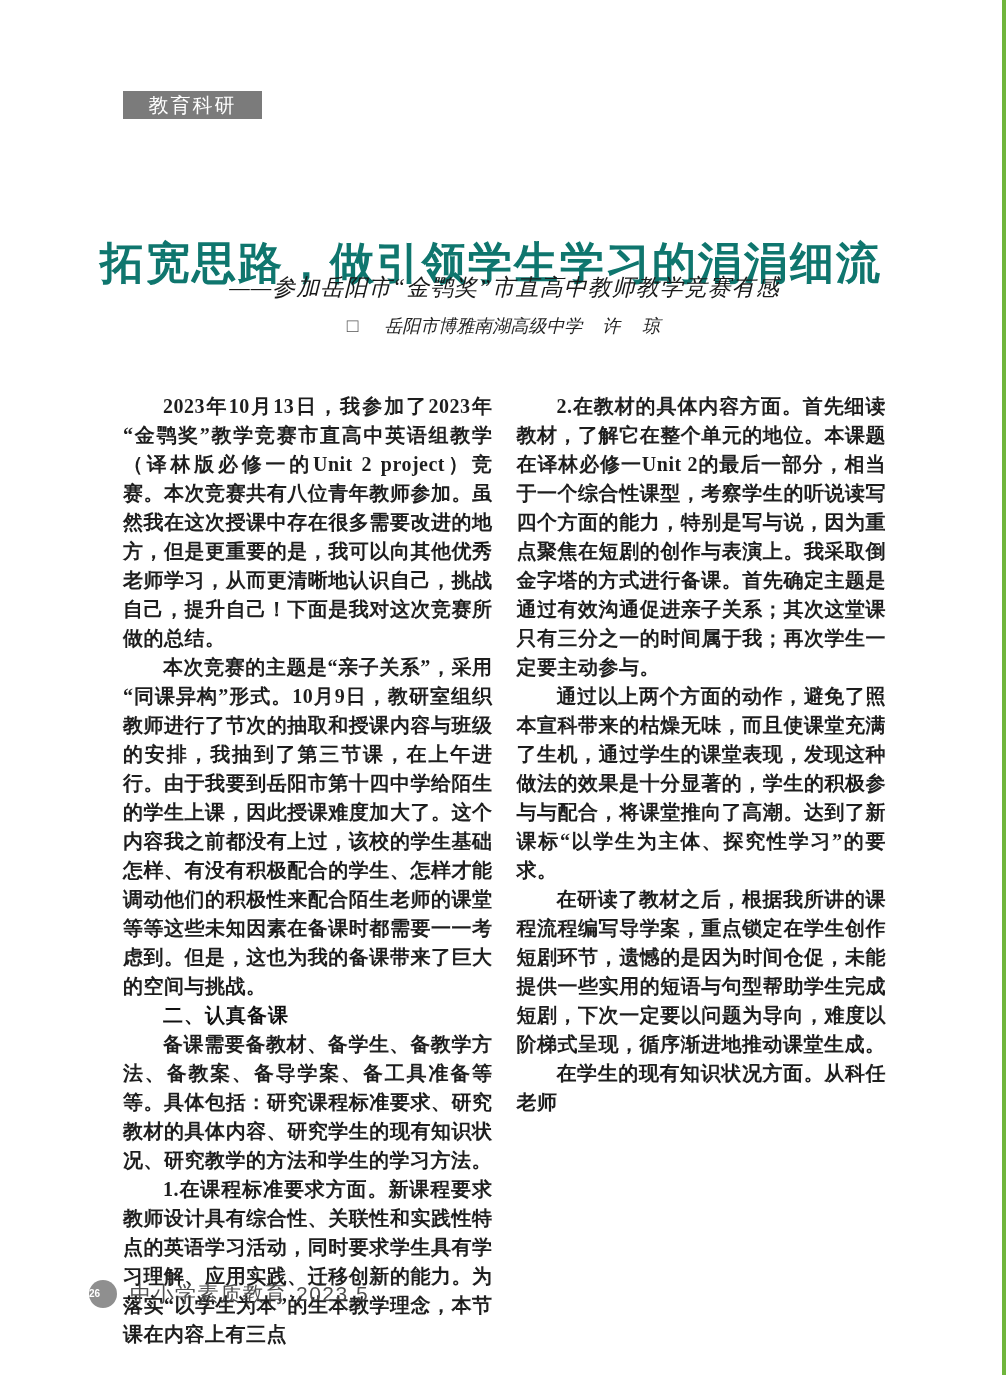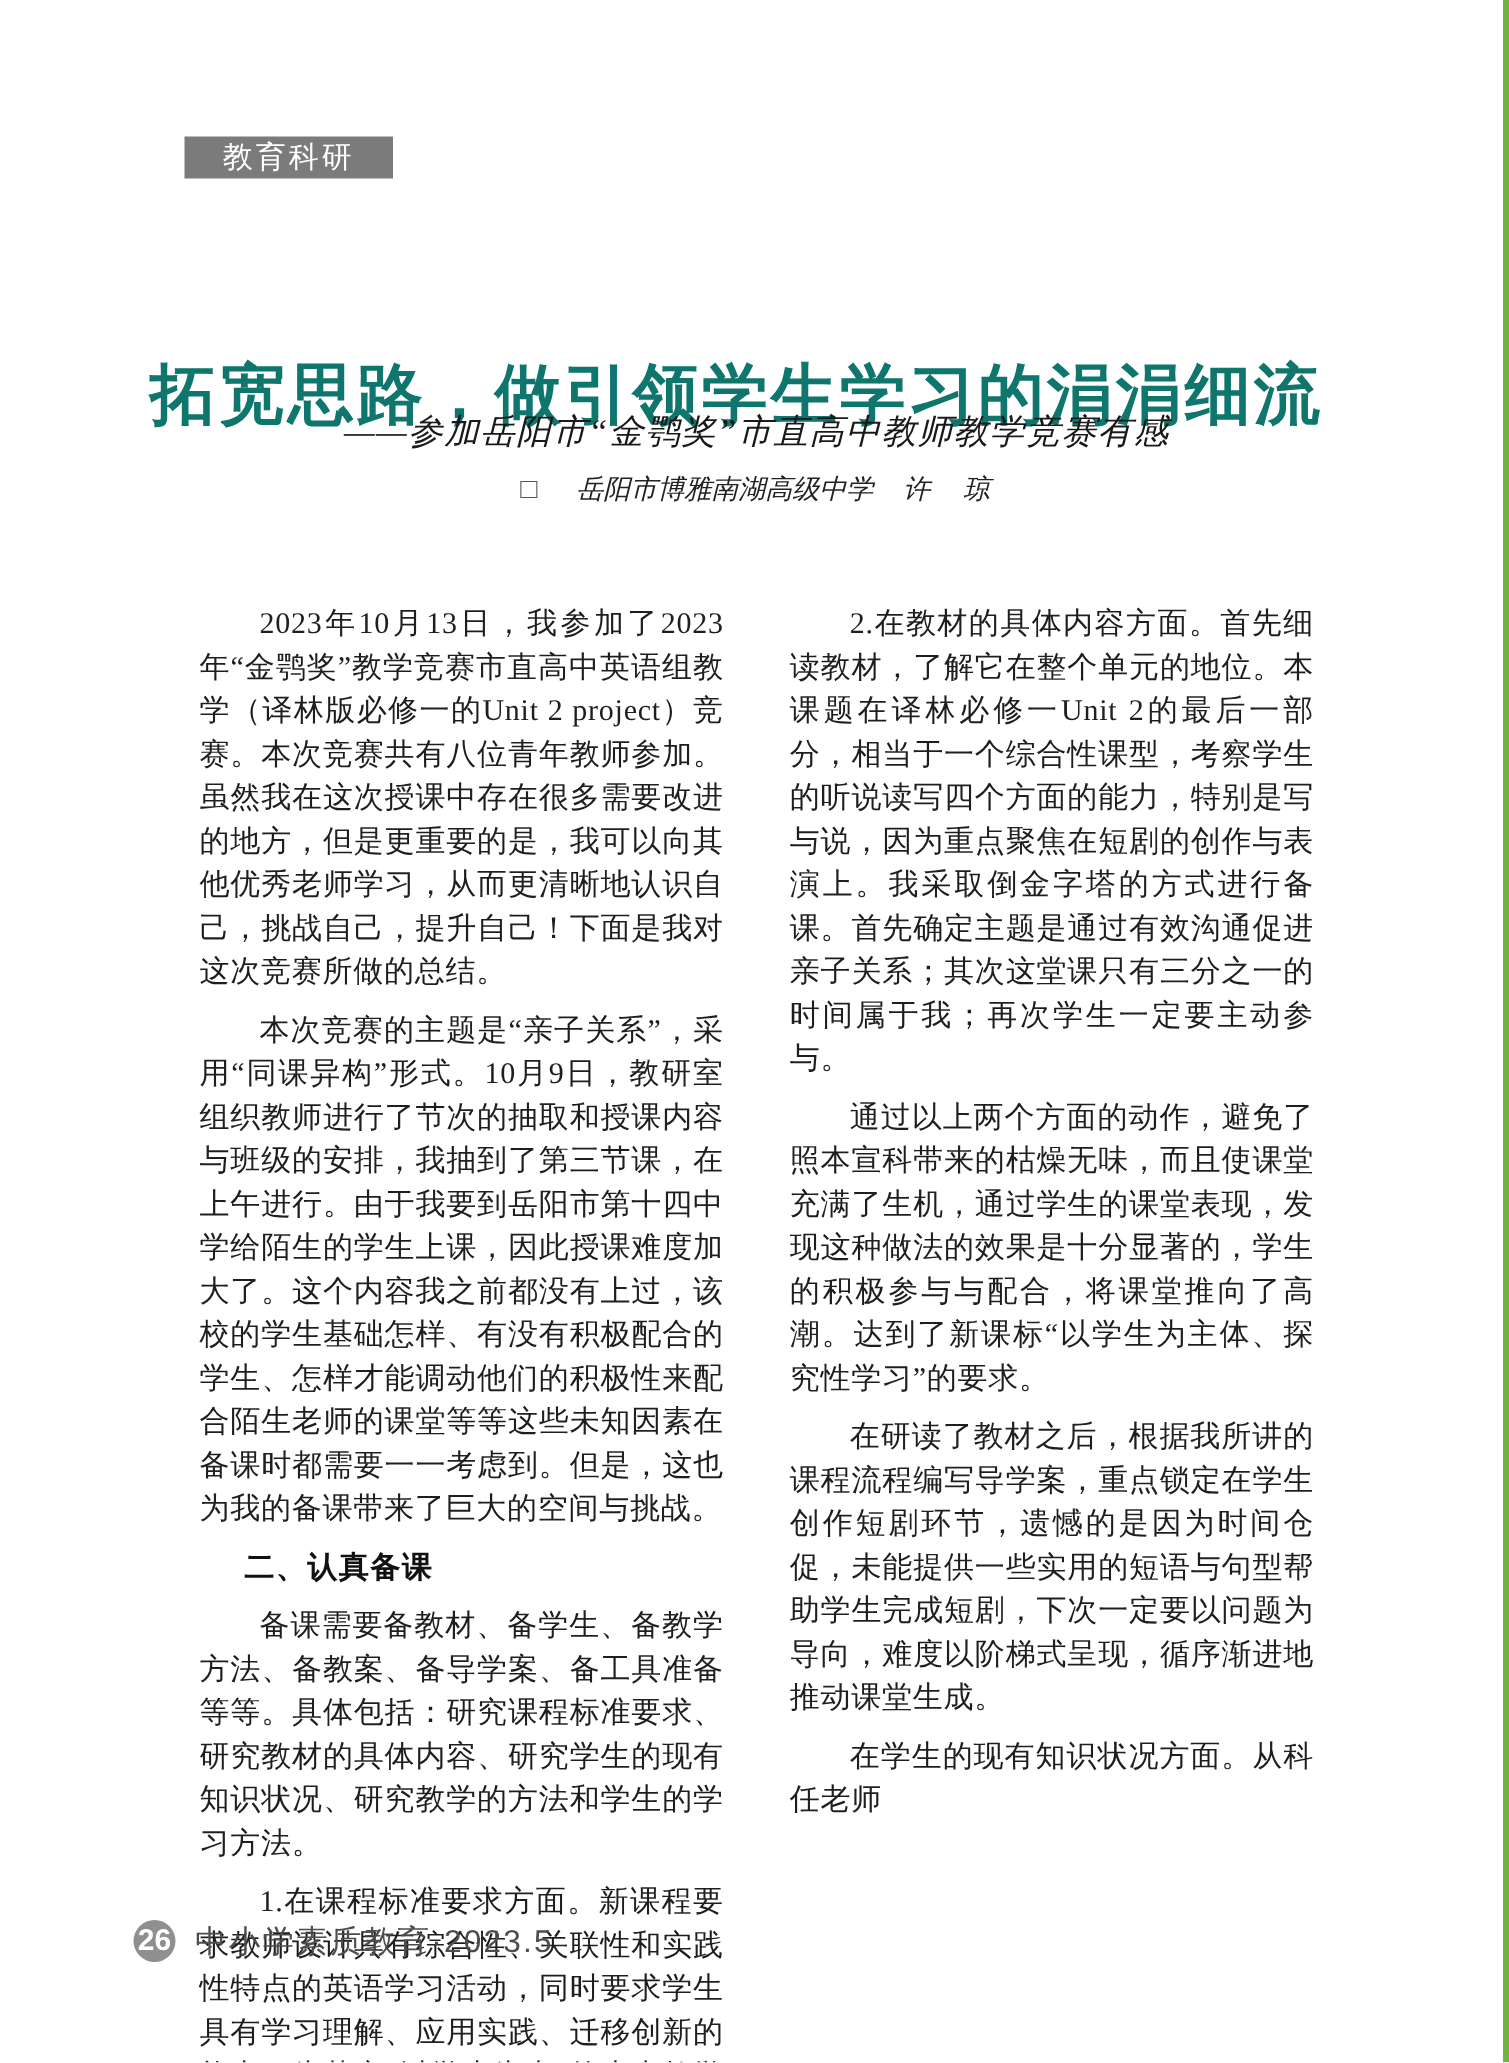--- a/index.html
+++ b/index.html
@@ -40,38 +40,38 @@
   .author .marker{
     font-style:normal; margin-right:26px; color:#555; font-size:19px;
   }
   .author .name{ margin-left:20px; letter-spacing:2px; }
   .body{
     position:absolute; left:123px; top:392px; width:763px;
     display:flex; gap:24px;
   }
   .col{ flex:1 1 0; min-width:0; }
   .col p{
-    margin:10px; font-size:20px; line-height:29px; text-align:justify;
-    text-indent:2em; letter-spacing:0.5px;
+    margin:0; font-size:20px; line-height:29px; text-align:justify;
+    text-indent:2em; letter-spacing:0.5px;font-weight:bold;
   }
   .col p.cont{ text-indent:0; }
   .col h3{
     margin:0; font-size:20px; line-height:29px; text-indent:2em;
     font-family:"Liberation Sans","DejaVu Sans",sans-serif;
     font-weight:bold; color:#111; letter-spacing:1px;
   }
   .footer{
     position:absolute; left:89px; top:1280px; height:28px;
     display:flex; align-items:center; gap:13px;
     font-family:"Liberation Sans","DejaVu Sans",sans-serif;
   }
   .page-num{
     width:28px; height:28px; border-radius:50%;
     background:var(--footer_badge_bg); color:#ffffff;
-    font-size:20px; font-weight:bold; line-height:28px; text-align:center;
+    font-size:10px; font-weight:bold; line-height:28px; text-align:left;
   }
   .journal{
     font-size:21px; color:var(--footer_text); letter-spacing:1.5px;text-align:center;
   }
 </style>
 </head>
 <body>
 
 <div class="page">
 

